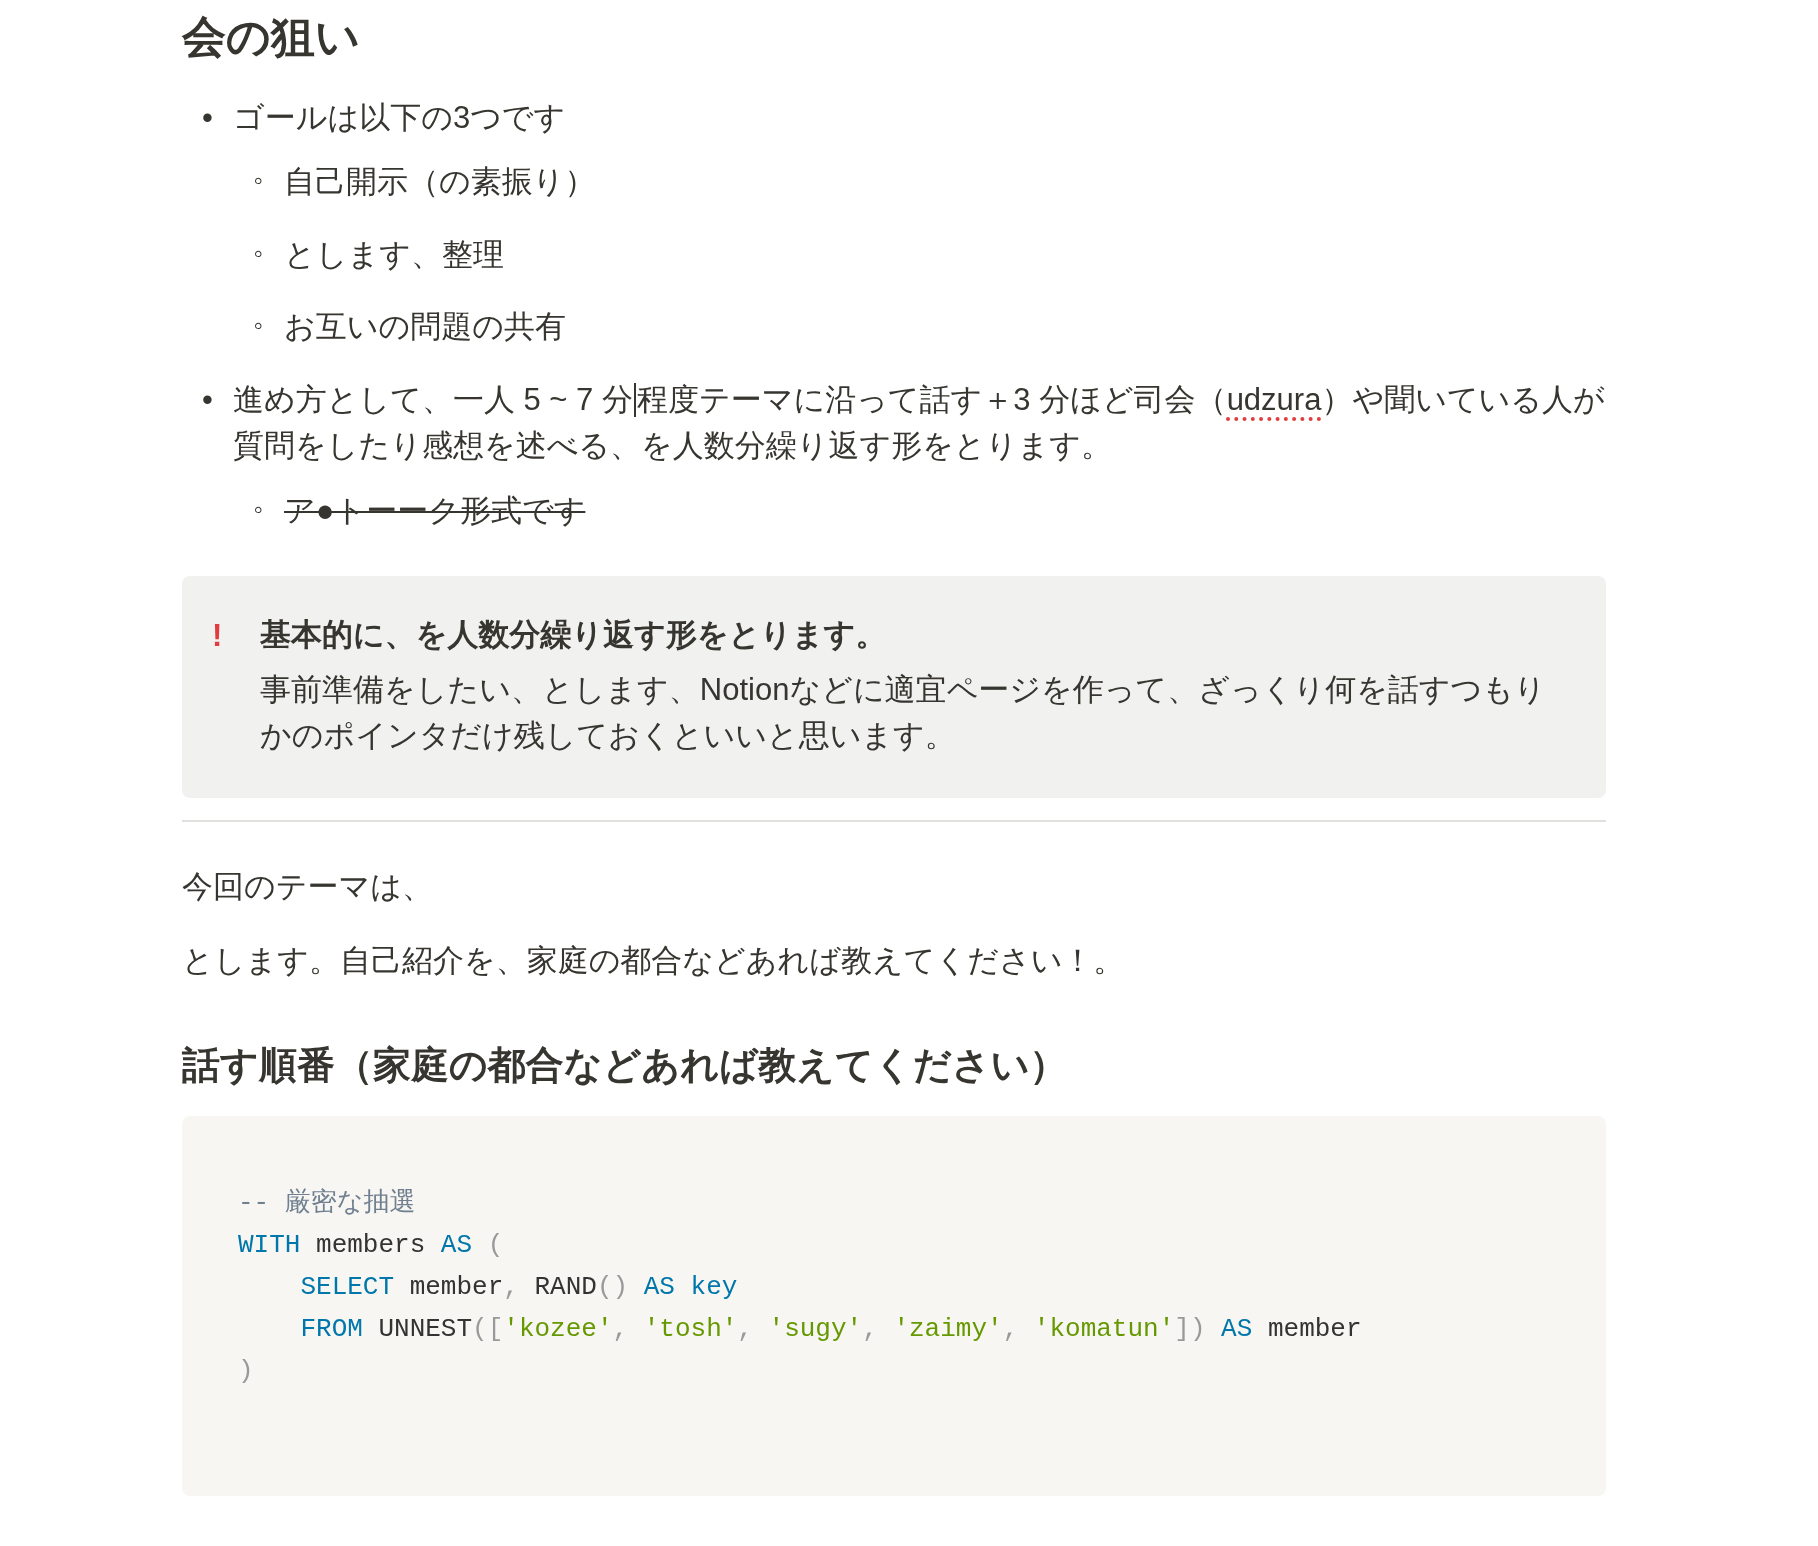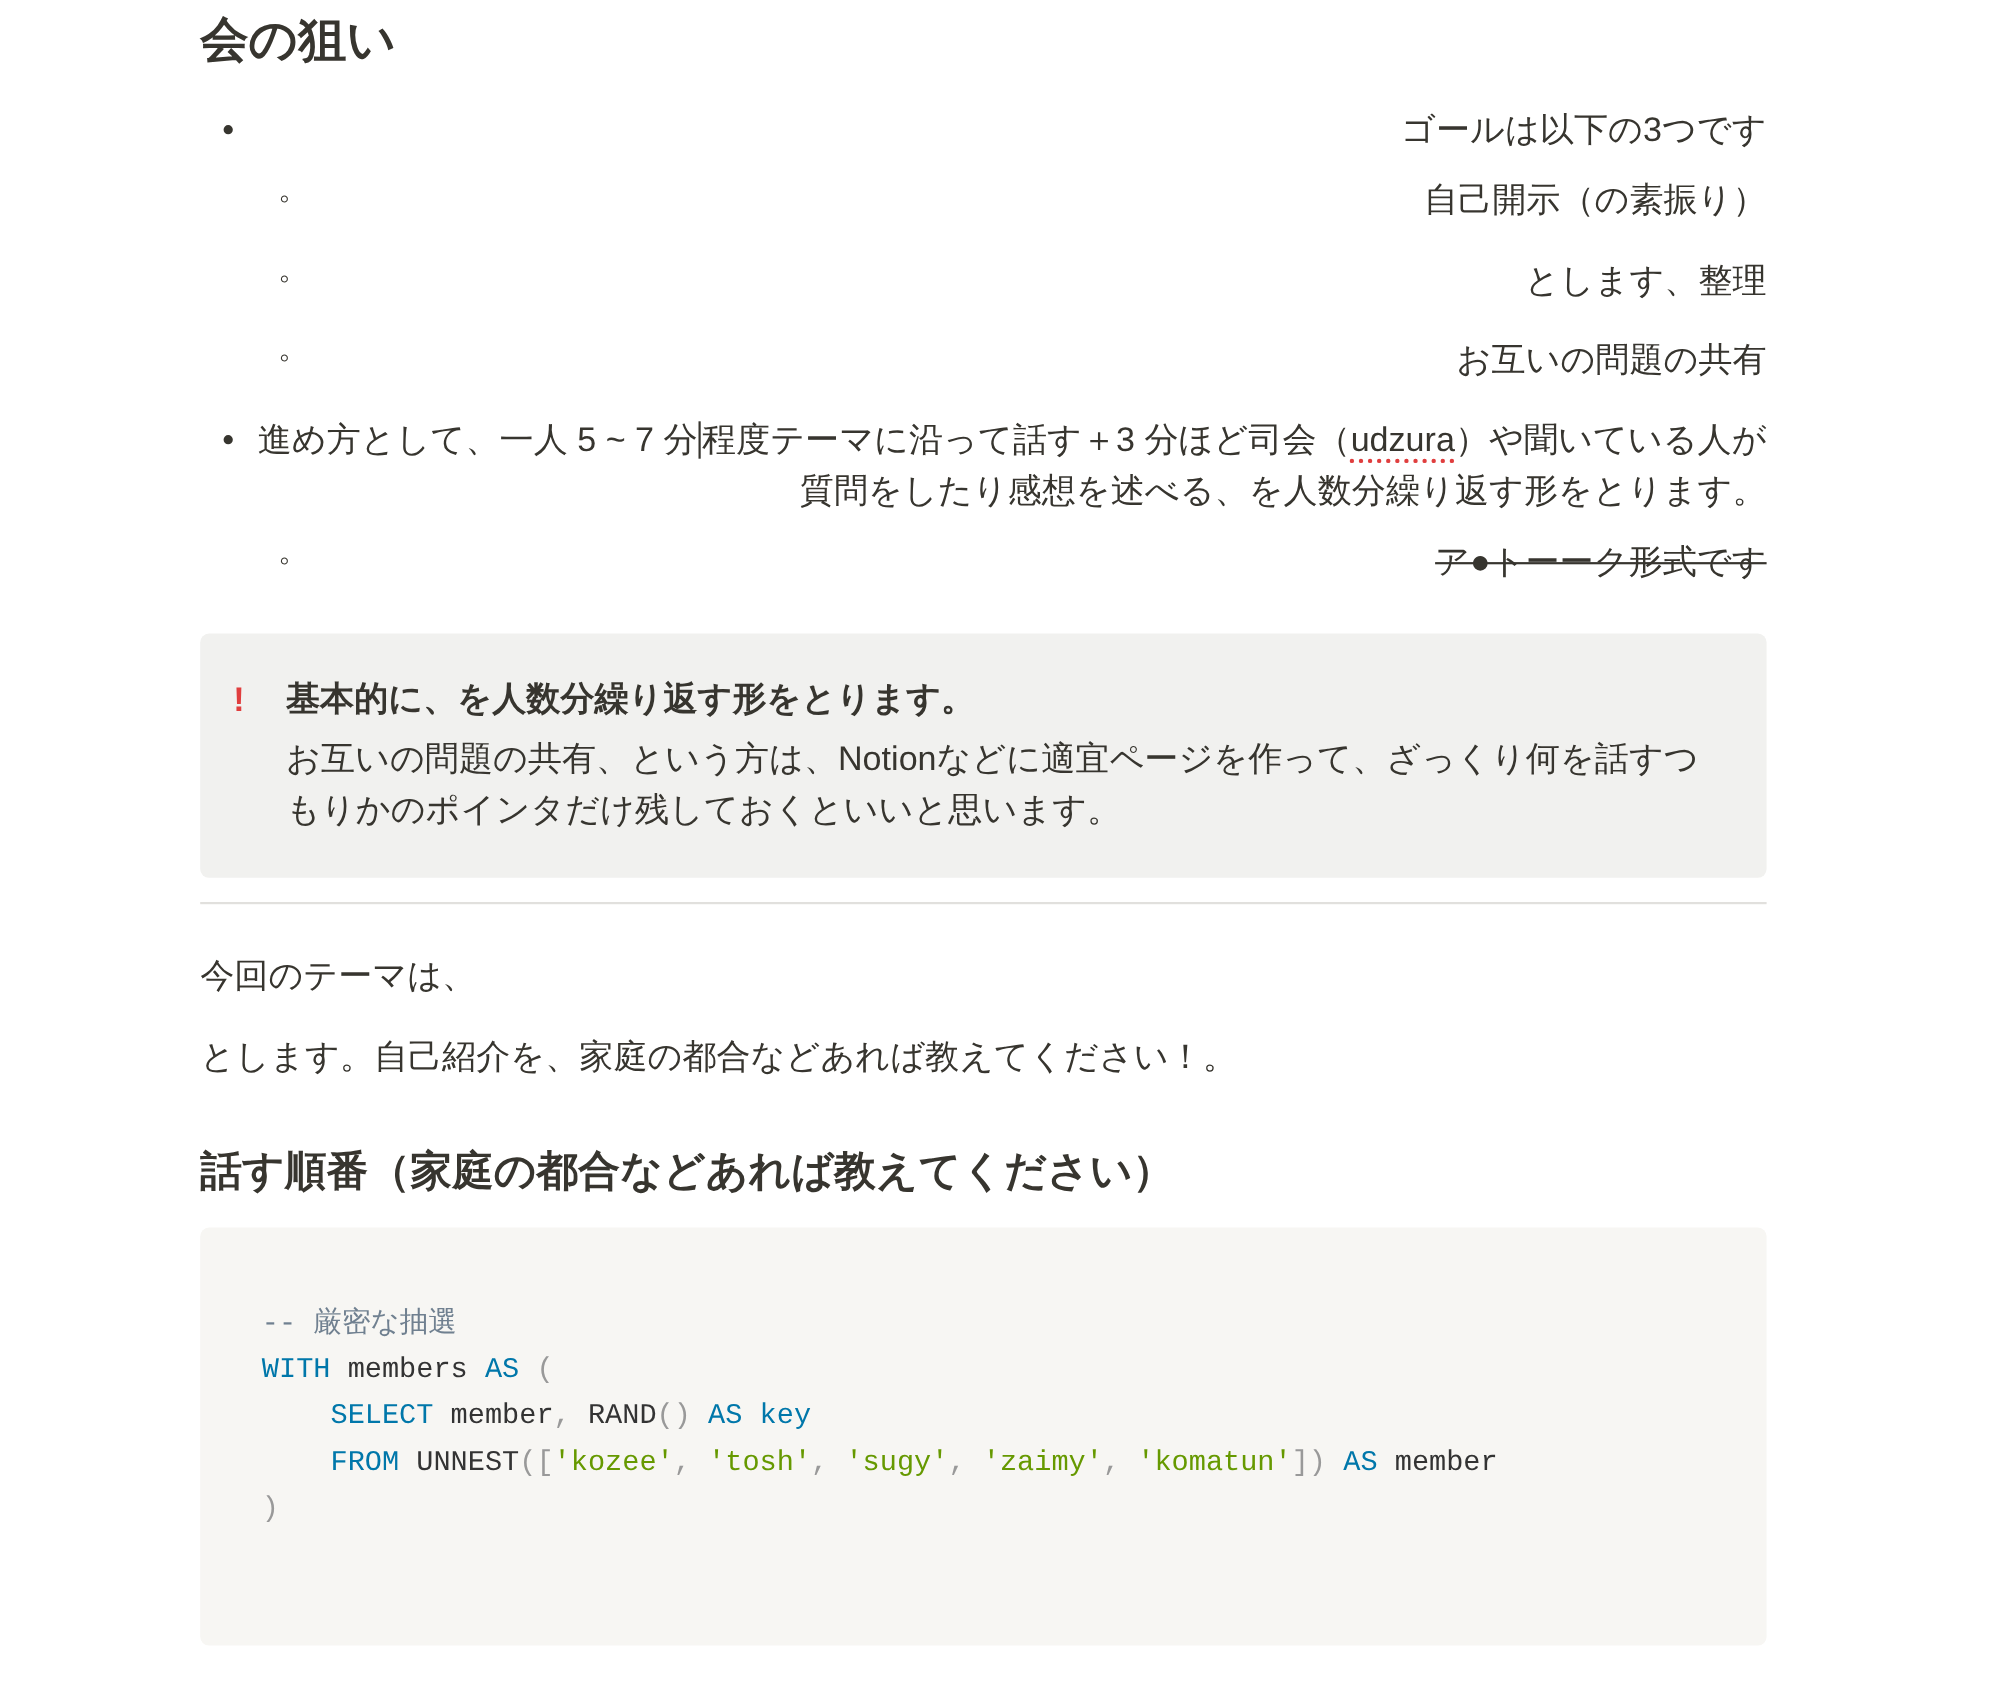--- a/index.html
+++ b/index.html
@@ -25,21 +25,21 @@
   }
   .content{margin-left:182px;width:1424px;padding-top:12px;}
   h1{font-size:44px;line-height:1.15;margin:0 0 32px 0;font-weight:700;}
   h2{font-size:38px;line-height:1.2;margin:58px 0 28px 0;font-weight:700;}
   ul{list-style:none;margin:28px 0 0 0;padding:0;}
   li{display:flex;align-items:flex-start;}
   li.l1{margin-bottom:18px;}
   li.l2{margin-bottom:26px;padding-left:51px;}
   .marker{display:inline-block;width:51px;flex-shrink:0;text-align:center;user-select:none;}
   li.l2 .marker{font-size:0.85em;padding-top:2px;}
-  .litext{flex:1;text-align:right;}
+  .litext{flex:1;}
   .strike{text-decoration:line-through;text-decoration-thickness:2px;}
   .caret{display:inline-block;width:0;border-left:2px solid var(--c-text);height:1.1em;vertical-align:text-bottom;margin:0 1px 0 1px;}
   .spell{
     text-decoration:underline dotted var(--c-alert);
     text-decoration-thickness:3.5px;
     text-underline-offset:8px;
   }
   .callout{
     background:var(--c-callout_bg);
     border-radius:8px;
@@ -107,21 +107,21 @@
     <li class="l2">
       <span class="marker">◦</span>
       <span class="litext strike">ア●トーーク形式です</span>
     </li>
   </ul>
 
   <div class="callout">
     <div class="callout-icon">!</div>
     <div class="callout-text">
       <div class="callout-title">基本的に、を人数分繰り返す形をとります。</div>
-      <div class="callout-body">お互いの問題の共有、という方は、Notionなどに適宜ページを作って、ざっくり何を話すつもりかのポインタだけ残しておくといいと思います。</div>
+      <div class="callout-body">事前準備をしたい、とします、Notionなどに適宜ページを作って、ざっくり何を話すつもりかのポインタだけ残しておくといいと思います。</div>
     </div>
   </div>
 
   <hr class="divider">
 
   <p class="intro">今回のテーマは、</p>
   <p>とします。自己紹介を、家庭の都合などあれば教えてください！。</p>
 
   <h2>話す順番（家庭の都合などあれば教えてください）</h2>
 

